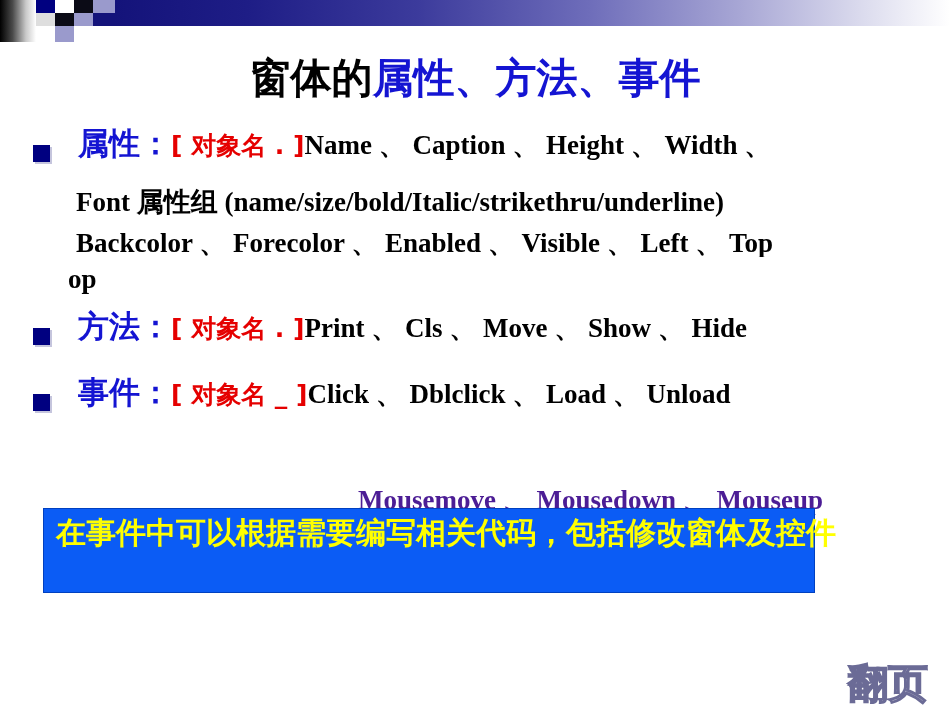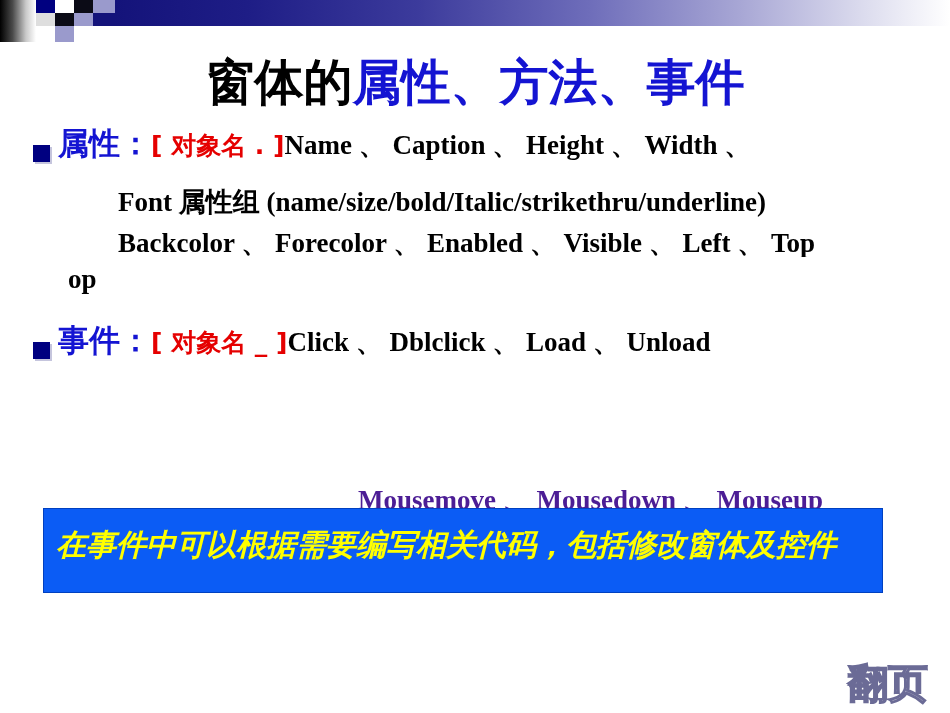--- a/index.html
+++ b/index.html
@@ -55,40 +55,40 @@
     position: absolute;
   }
 
   
   .title {
     position: absolute;
     left: 0;
     top: 58px;
     width: 950px;
     text-align: center;
-    font-size: 49px;
+    font-size: 41px;
     font-weight: bold;
     line-height: 1;
     white-space: nowrap;
     letter-spacing: 0px;
   }
   .t-black { color: #000000; }
   .t-blue  { color: #1414d2; }
 
   
   .body {
     position: absolute;
     left: 0;
     top: 128px;
     width: 950px;
   }
 
   .bullet-row {
     position: relative;
-    padding-left: 58px;
+    padding-left: 78px;
     min-height: 52px;
   }
   .bullet {
     position: absolute;
     left: 33px;
     top: 17px;
     width: 17px;
     height: 17px;
     background: #000080;
     box-shadow: 2px 2px 0 0 #c5c5dd;
@@ -109,21 +109,21 @@
     color: #000000;
     font-size: 27px;
     font-weight: bold;
     font-family: "Liberation Serif", "DejaVu Serif", serif;
   }
   .line {
     white-space: nowrap;
     line-height: 1.0;
   }
   .indent {
-    padding-left: 118px;
+    padding-left: 76px;
   }
   .noindent {
     padding-left: 68px;
   }
   .row-gap { height: 14px; }
   .row-gap-sm { height: 9px; }
   .row-gap-lg { height: 18px; }
 
   
   .clipwrap {
@@ -143,27 +143,26 @@
     font-weight: bold;
     line-height: 1;
     font-family: "Liberation Serif", "DejaVu Serif", serif;
   }
 
   
   .callout {
     position: absolute;
     left: 43px;
     top: 508px;
-    width: 840px;
+    width: 772px;
     height: 85px;
     background: #0b5cf5;
     border: 1px solid #0040c0;
     box-sizing: border-box;
-    padding: 17px 9px 0 12px;
-    font-style: italic;
+    padding: 5px 9px 0 12px;
   }
   .callout-line {
     color: #ffff00;
     font-size: 30px;
     font-weight: bold;
     line-height: 1.28;
     white-space: nowrap;
     font-family: "DejaVu Sans", "Liberation Sans", sans-serif;
   }
 
@@ -217,20 +216,26 @@
     <div class="line indent code">Font 属性组 (name/size/bold/Italic/strikethru/underline)</div>
     <div class="row-gap"></div>
     <div class="clipwrap">
       <div class="line indent code">Backcolor 、  Forecolor 、  Enabled 、  Visible 、  Left 、   Top</div>
     </div>
     <div class="row-gap-sm"></div>
     <div class="line noindent code" style="">op</div>
 
     <div class="row-gap-lg"></div>
 
+    <div class="bullet-row">
+      <span class="bullet"></span>
+      <div class="line">
+        <span class="lbl">方法：</span><span class="objref">[ 对象名 . ]</span><span class="code">Print 、  Cls 、  Move 、  Show 、  Hide</span>
+      </div>
+    </div>
 
     <div class="row-gap"></div>
 
     <div class="bullet-row">
       <span class="bullet"></span>
       <div class="line">
         <span class="lbl">事件：</span><span class="objref">[ 对象名 _ ]</span><span class="code">Click 、  Dblclick 、  Load 、   Unload</span>
       </div>
     </div>
   </div>

